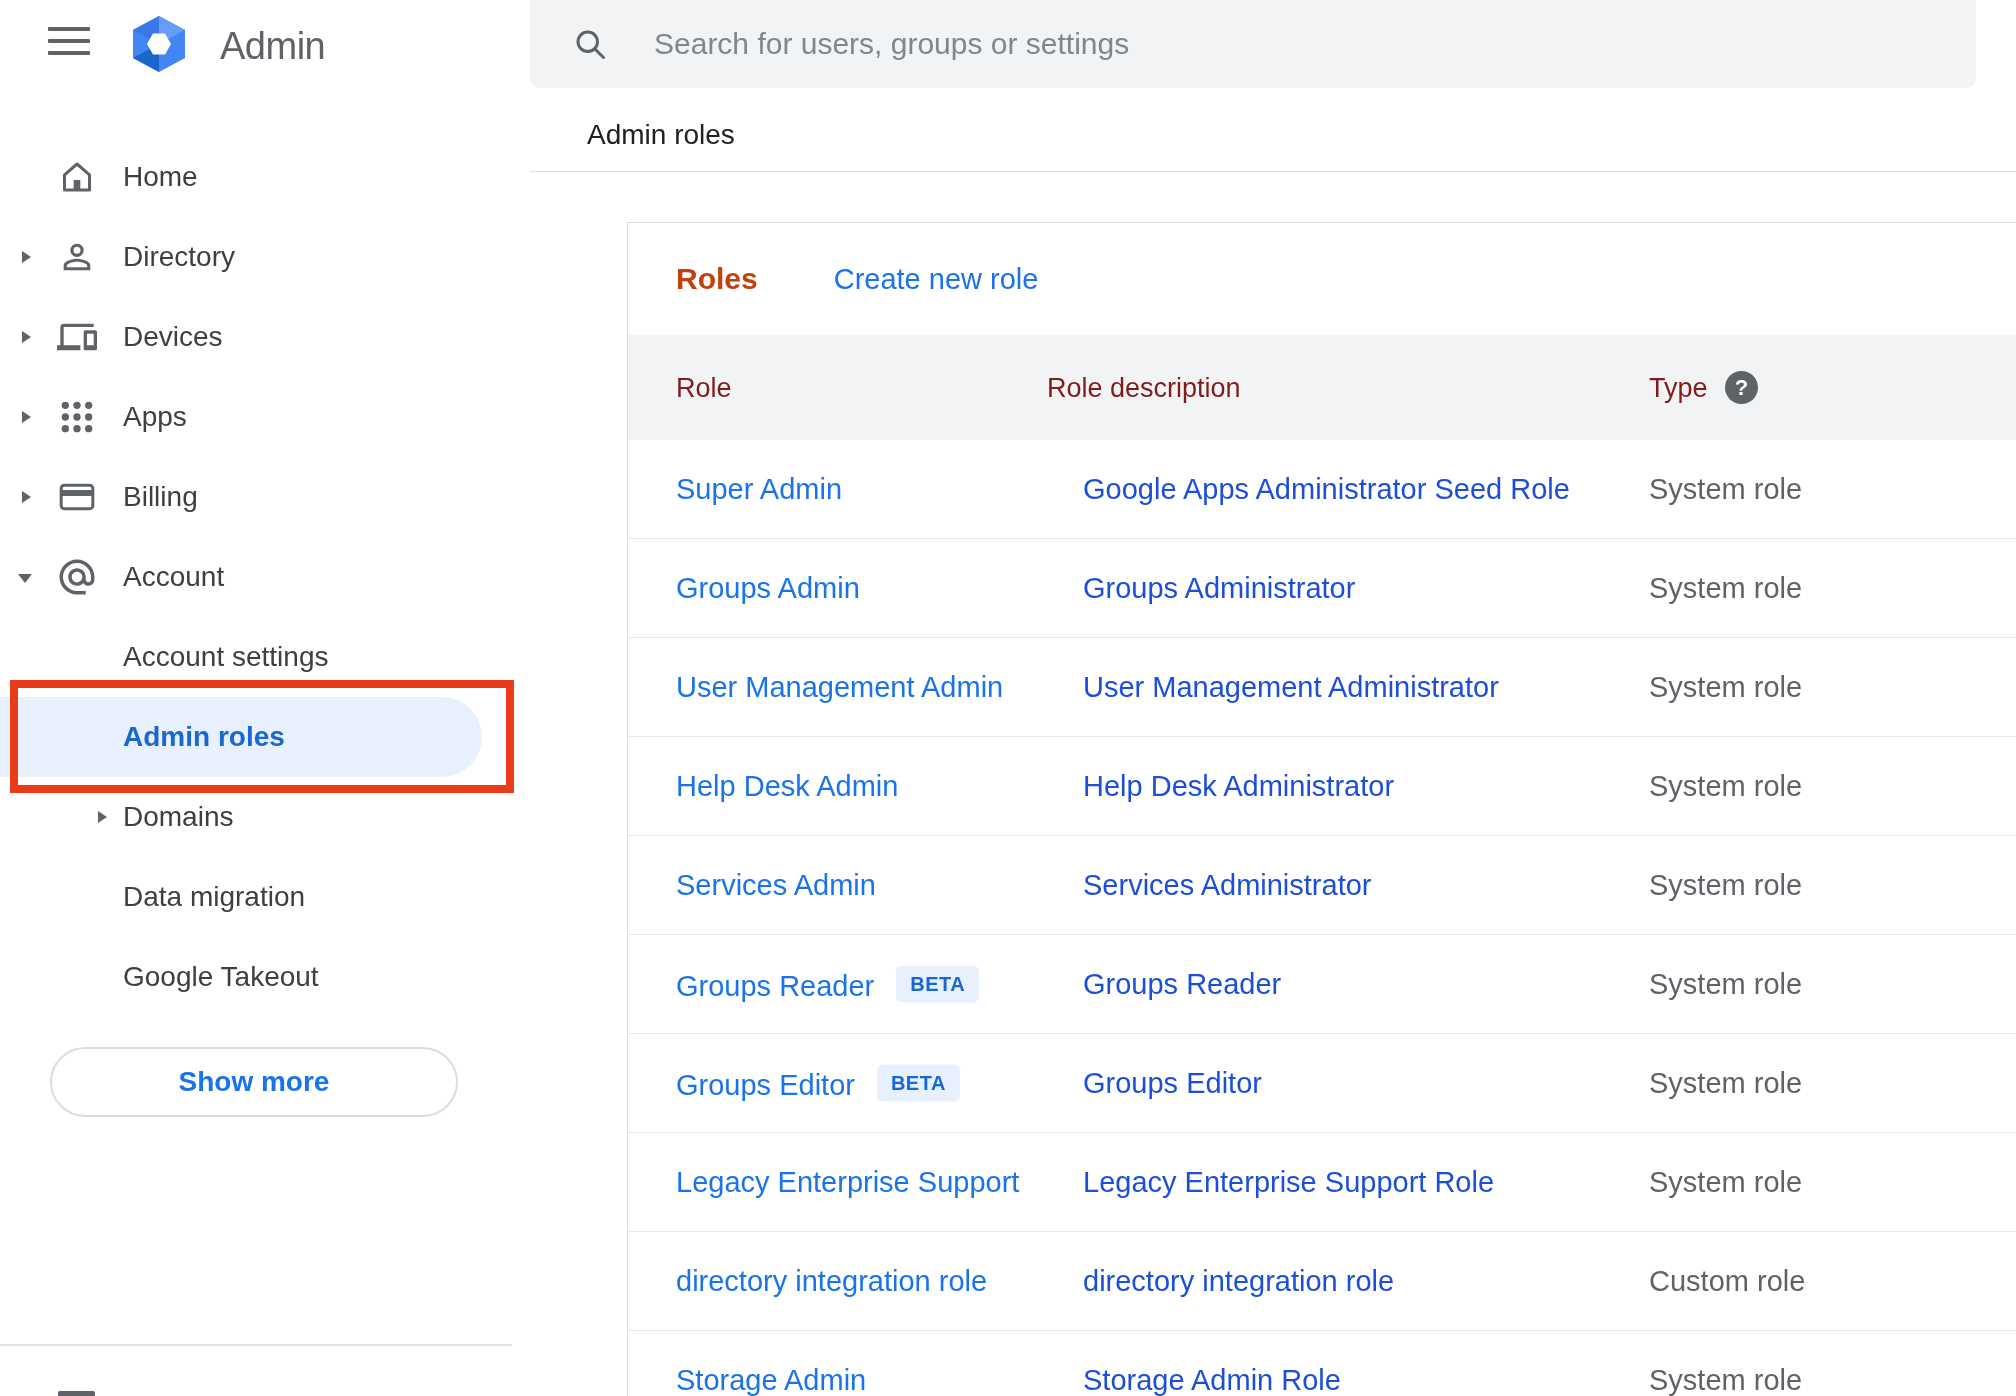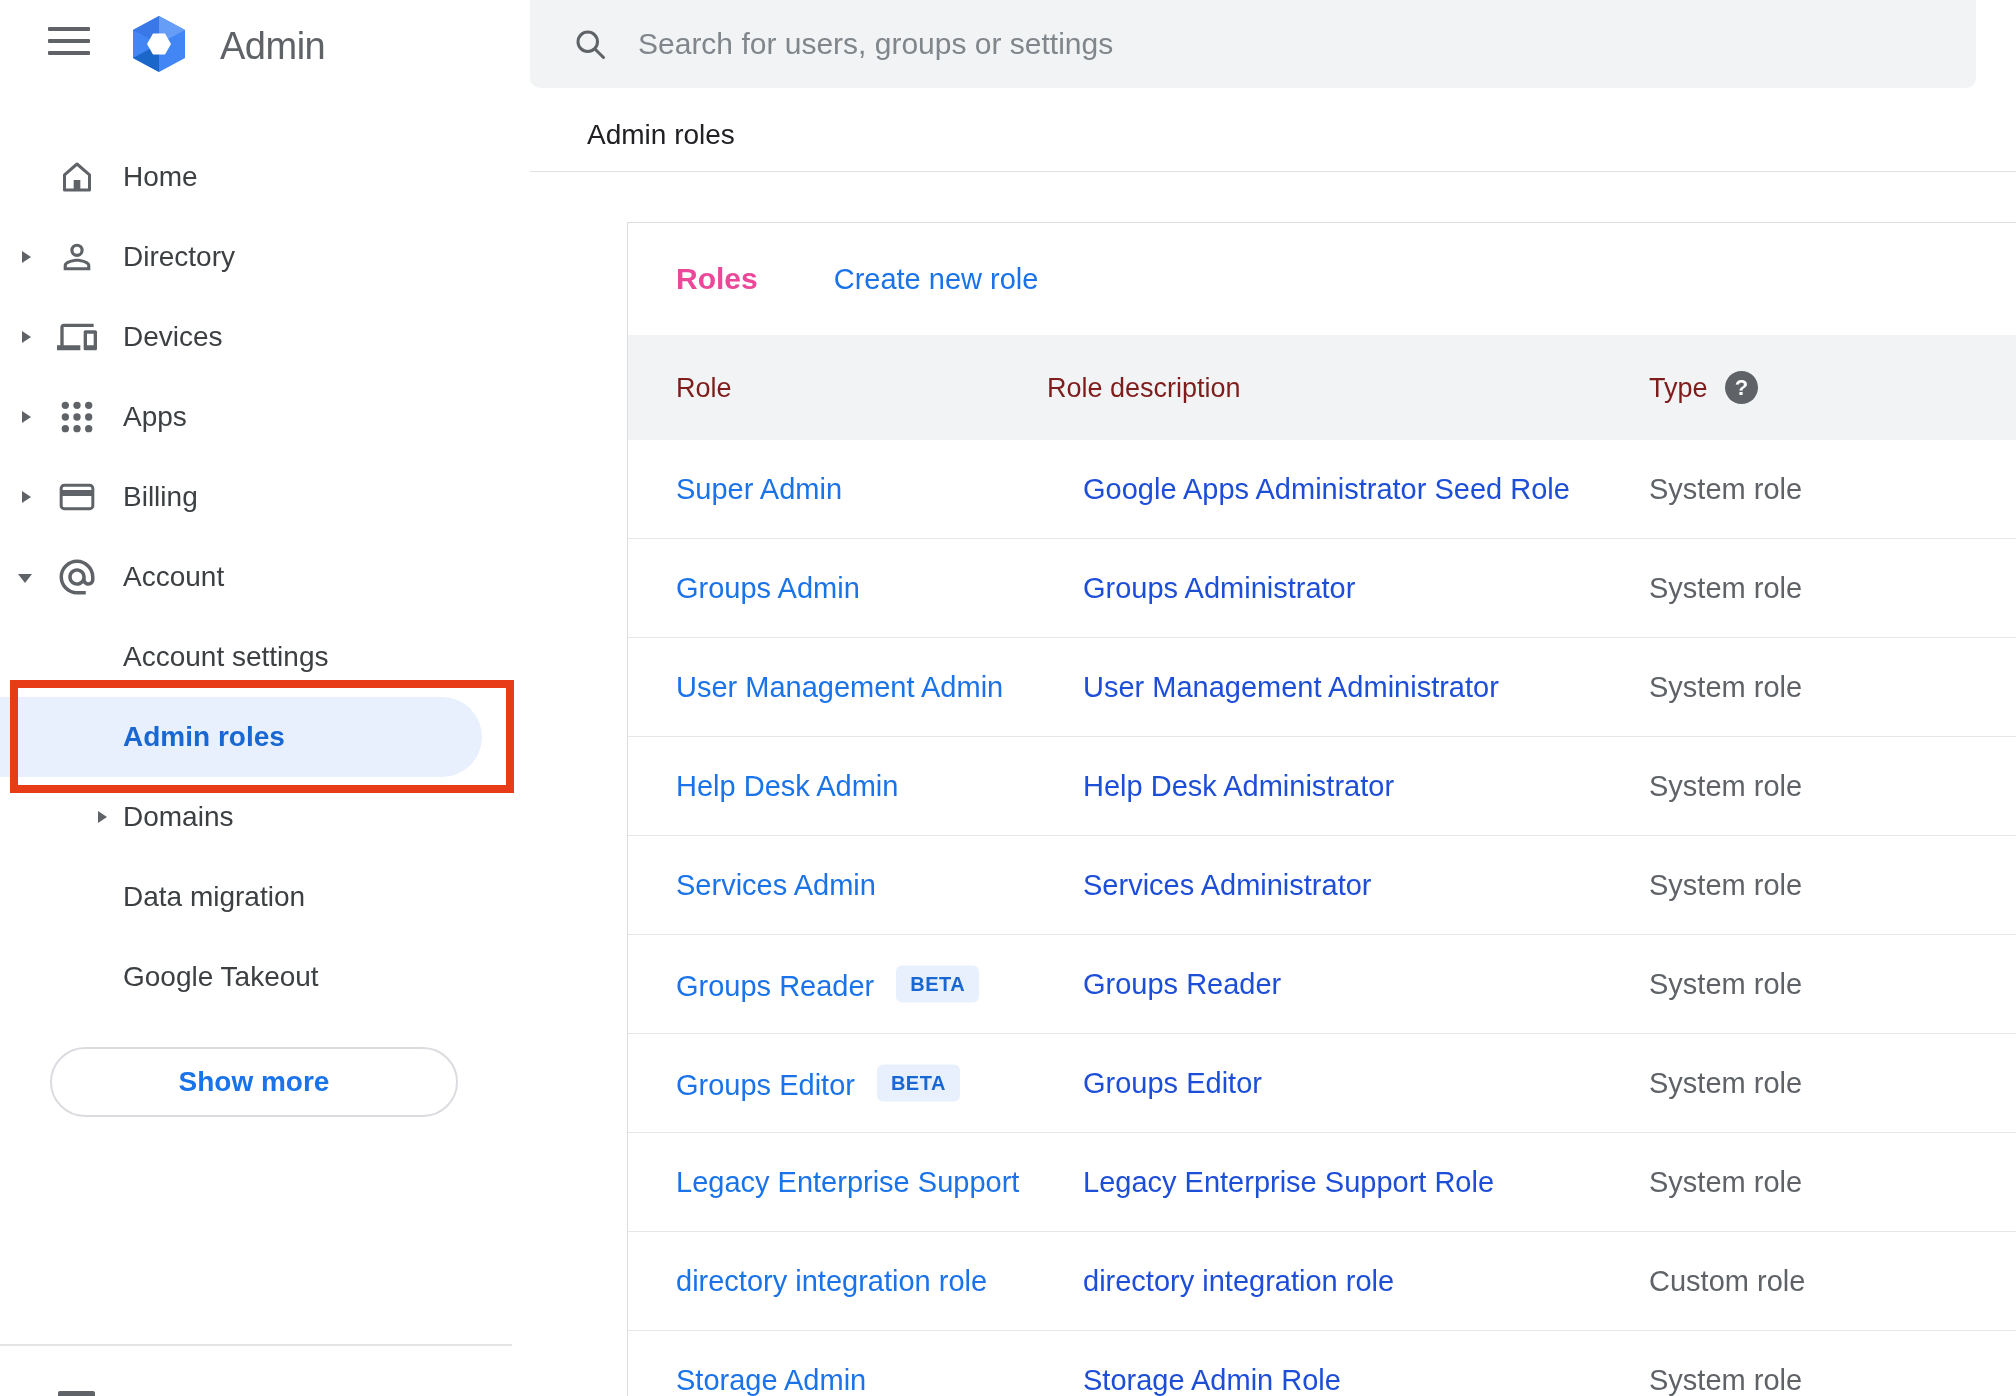--- a/index.html
+++ b/index.html
@@ -8,21 +8,21 @@
 
   
   .hamburger{position:absolute;left:48px;top:27px;width:42px;height:28px;cursor:pointer;}
   .hamburger span{display:block;height:4px;background:#5f6368;border-radius:1px;margin-bottom:8px;}
   .hamburger span:last-child{margin-bottom:0;}
 
   .logo{position:absolute;left:128px;top:15px;display:flex;align-items:center;}
   .logo-text{margin-left:30px;font-size:38px;color:#5f6368;letter-spacing:-0.5px;}
 
   .search-bar{position:absolute;left:530px;top:0;width:1446px;height:88px;background:#f1f3f4;
-              border-radius:0 0 10px 10px;display:flex;align-items:center;}
+              border-radius:0 0 10px 10px;display:flex;align-items:center;gap:16px;}
   .search-bar svg{margin-left:42px;flex:0 0 auto;}
   .search-input{border:none;background:transparent;outline:none;font-size:30px;color:#202124;
                 margin-left:28px;width:1250px;font-family:"Liberation Sans",sans-serif;}
   .search-input::placeholder{color:#80868b;}
 
   .breadcrumb{position:absolute;left:587px;top:119px;font-size:28px;color:#202124;}
   .crumb-divider{position:absolute;left:530px;top:171px;width:1486px;height:1px;background:#e0e0e0;}
 
   
   #sidebar{position:absolute;left:0;top:137px;width:530px;}
@@ -50,21 +50,21 @@
              font-family:"Liberation Sans",sans-serif;}
 
   .sidebar-footer-divider{position:absolute;left:0;top:1344px;width:512px;height:2px;background:#e4e4e4;}
   .partial-icon{position:absolute;left:58px;top:1391px;width:37px;height:5px;background:#5f6368;
                 border-radius:2px 2px 0 0;}
 
   
   .card{position:absolute;left:627px;top:222px;width:1389px;height:1174px;background:#fff;
         border-top:1px solid #dadce0;border-left:1px solid #dadce0;box-sizing:border-box;}
   .card-header{height:112px;display:flex;align-items:center;}
-  .card-title{margin-left:48px;font-size:30px;font-weight:700;color:#ec4899;}
+  .card-title{margin-left:48px;font-size:30px;font-weight:700;color:#c2410c;}
   .create-link{margin-left:76px;font-size:29px;color:#1a73e8;cursor:pointer;text-decoration:none;}
 
   .thead{position:relative;height:105px;background:#f1f3f4;}
   .th{position:absolute;top:50%;transform:translateY(-50%);font-size:27px;color:#7f1d1d;}
   .th.c1{left:48px}.th.c2{left:419px}.th.c3{left:1021px}
   .help-icon{position:absolute;left:1097px;top:36px;width:33px;height:33px;border-radius:50%;
              background:#5f6368;color:#fff;display:flex;align-items:center;justify-content:center;
              font-size:22px;font-weight:700;cursor:pointer;}
   .help-icon::after{content:"?";}
 

